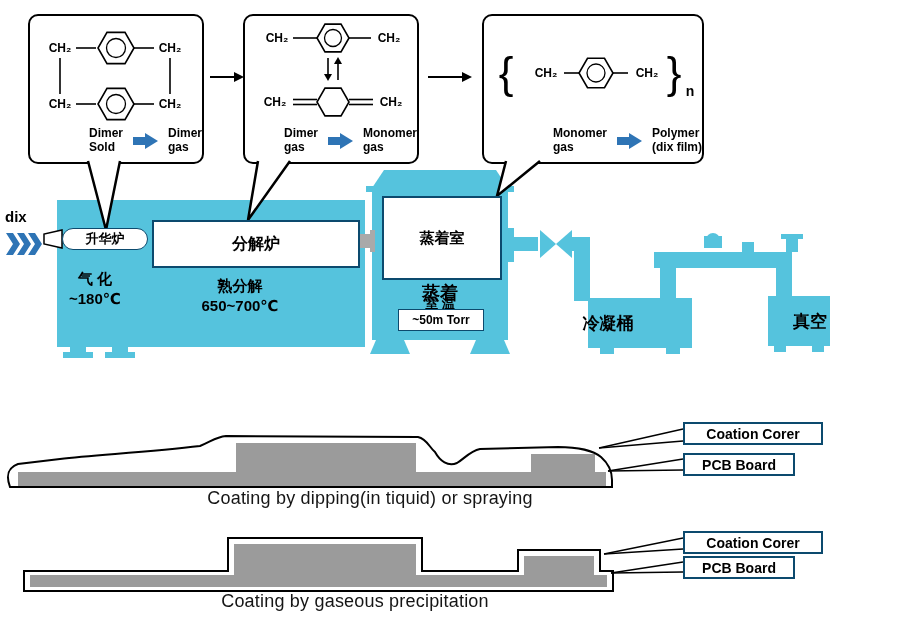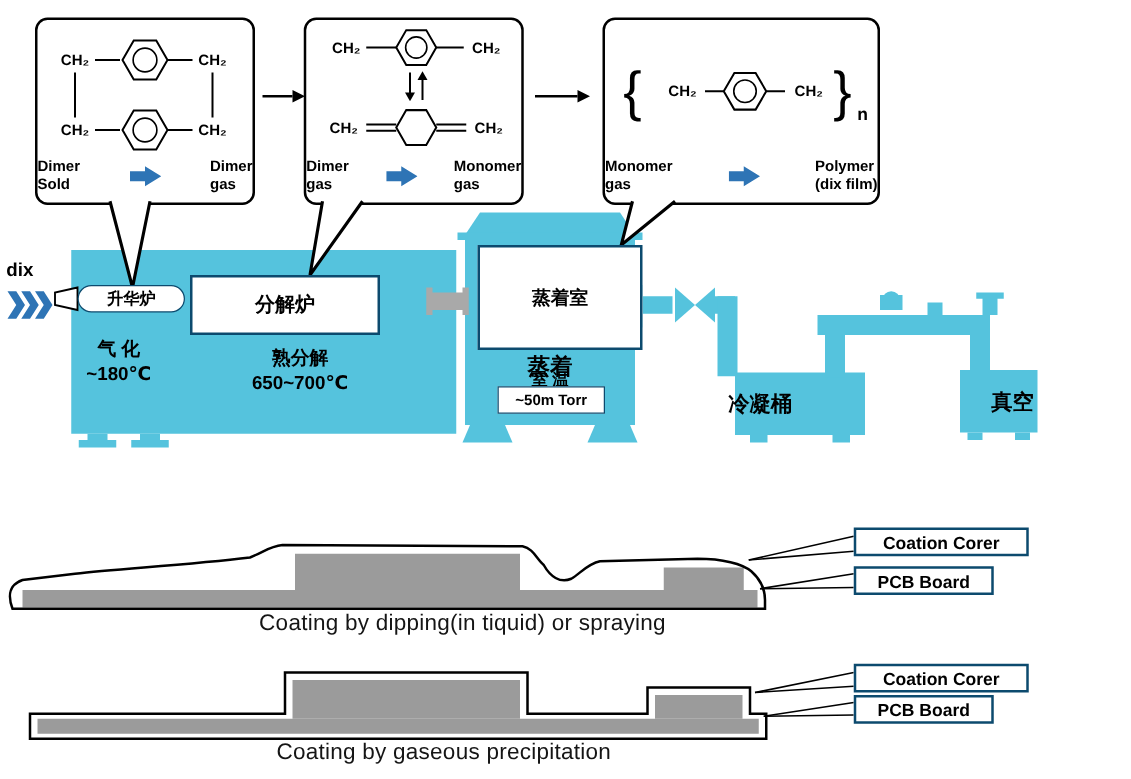--- a/index.html
+++ b/index.html
@@ -9,21 +9,21 @@
   svg{display:block}
   .layer{position:absolute;left:0;top:0}
   .callout{position:absolute;background:#fff;border:2.5px solid #000;border-radius:10px;z-index:2}
   .chem{position:absolute;top:4px;left:0}
   .chem text{font-weight:bold;font-size:12px;fill:#000}
   .chem .bond{stroke:#000;stroke-width:1.6}
   .chem .ring{fill:none;stroke:#000;stroke-width:1.6}
   .chem .arom{fill:none;stroke:#000;stroke-width:1.3}
   .chem .brace{font-size:44px;font-weight:normal}
   .chem .sub-n{font-size:14px}
-  .label-row{position:absolute;left:0;right:0;bottom:7px;display:flex;justify-content:space-between;align-items:center;gap:10px;z-index:2}
+  .label-row{position:absolute;left:0;right:0;bottom:7px;display:flex;justify-content:flex-end;align-items:center;gap:10px;z-index:2}
   .lbl{font-size:12px;font-weight:bold;line-height:1.15;color:#000}
   .whitebox{position:absolute;background:#fff;border:2px solid #0c4a6e;display:flex;align-items:center;justify-content:center;font-weight:bold;color:#000;z-index:4;text-align:center}
   .cjk{position:absolute;font-weight:bold;color:#000;text-align:center;z-index:4}
   .cap{position:absolute;font-weight:normal;color:#151515;text-align:center;z-index:4;font-size:18px;letter-spacing:.2px}
   #tails{z-index:3;pointer-events:none}
   #bg{z-index:1}
   .dix{position:absolute;left:5px;top:208px;font-size:15px;font-weight:bold;z-index:4}
 </style>
 </head>
 <body>
@@ -213,28 +213,28 @@
   <svg id="tails" class="layer" width="905" height="623" viewBox="0 0 905 623">
     <path d="M88,161 L106,230 L120,161" fill="#fff" stroke="#000" stroke-width="2.5"></path>
     <path d="M258,161 L248,220 L290,161" fill="#fff" stroke="#000" stroke-width="2.5"></path>
     <path d="M506,161 L497,196 L540,161" fill="#fff" stroke="#000" stroke-width="2.5"></path>
   </svg>
 
   <div class="dix">dix</div>
 
   <div class="whitebox" style="left:62px;top:228px;width:86px;height:22px;border-width:1.5px;border-radius:11px;font-size:13px">升华炉</div>
 
-  <div class="whitebox" style="left:152px;top:220px;width:152px;height:48px;border-width:2.5px;font-size:16px">分解炉</div>
+  <div class="whitebox" style="left:152px;top:220px;width:208px;height:48px;border-width:2.5px;font-size:16px">分解炉</div>
 
   <div class="cjk" style="left:55px;top:270px;width:80px;font-size:15px">气 化</div>
   <div class="cjk" style="left:48px;top:290px;width:94px;font-size:15px">~180℃</div>
   <div class="cjk" style="left:185px;top:277px;width:110px;font-size:15px">熟分解</div>
   <div class="cjk" style="left:175px;top:297px;width:130px;font-size:15px">650~700℃</div>
 
-  <div class="whitebox" style="left:382px;top:196px;width:132px;height:84px;font-size:15px">蒸着室</div>
+  <div class="whitebox" style="left:382px;top:196px;width:120px;height:84px;font-size:15px">蒸着室</div>
   <div class="cjk" style="left:408px;top:281px;width:64px;font-size:18px">蒸着</div>
   <div class="cjk" style="left:408px;top:295px;width:64px;font-size:13px">室 温</div>
   <div class="whitebox" style="left:398px;top:309px;width:86px;height:22px;border-width:1.5px;font-size:12px">~50m Torr</div>
 
   <div class="cjk" style="left:556px;top:312px;width:104px;font-size:17px">冷凝桶</div>
   <div class="cjk" style="left:768px;top:310px;width:84px;font-size:17px">真空</div>
 
   <div class="whitebox" style="left:683px;top:422px;width:140px;height:23px;font-size:14px">Coation Corer</div>
   <div class="whitebox" style="left:683px;top:453px;width:112px;height:23px;font-size:14px">PCB Board</div>
   <div class="cap" style="left:120px;top:488px;width:500px">Coating by dipping(in tiquid) or spraying</div>

